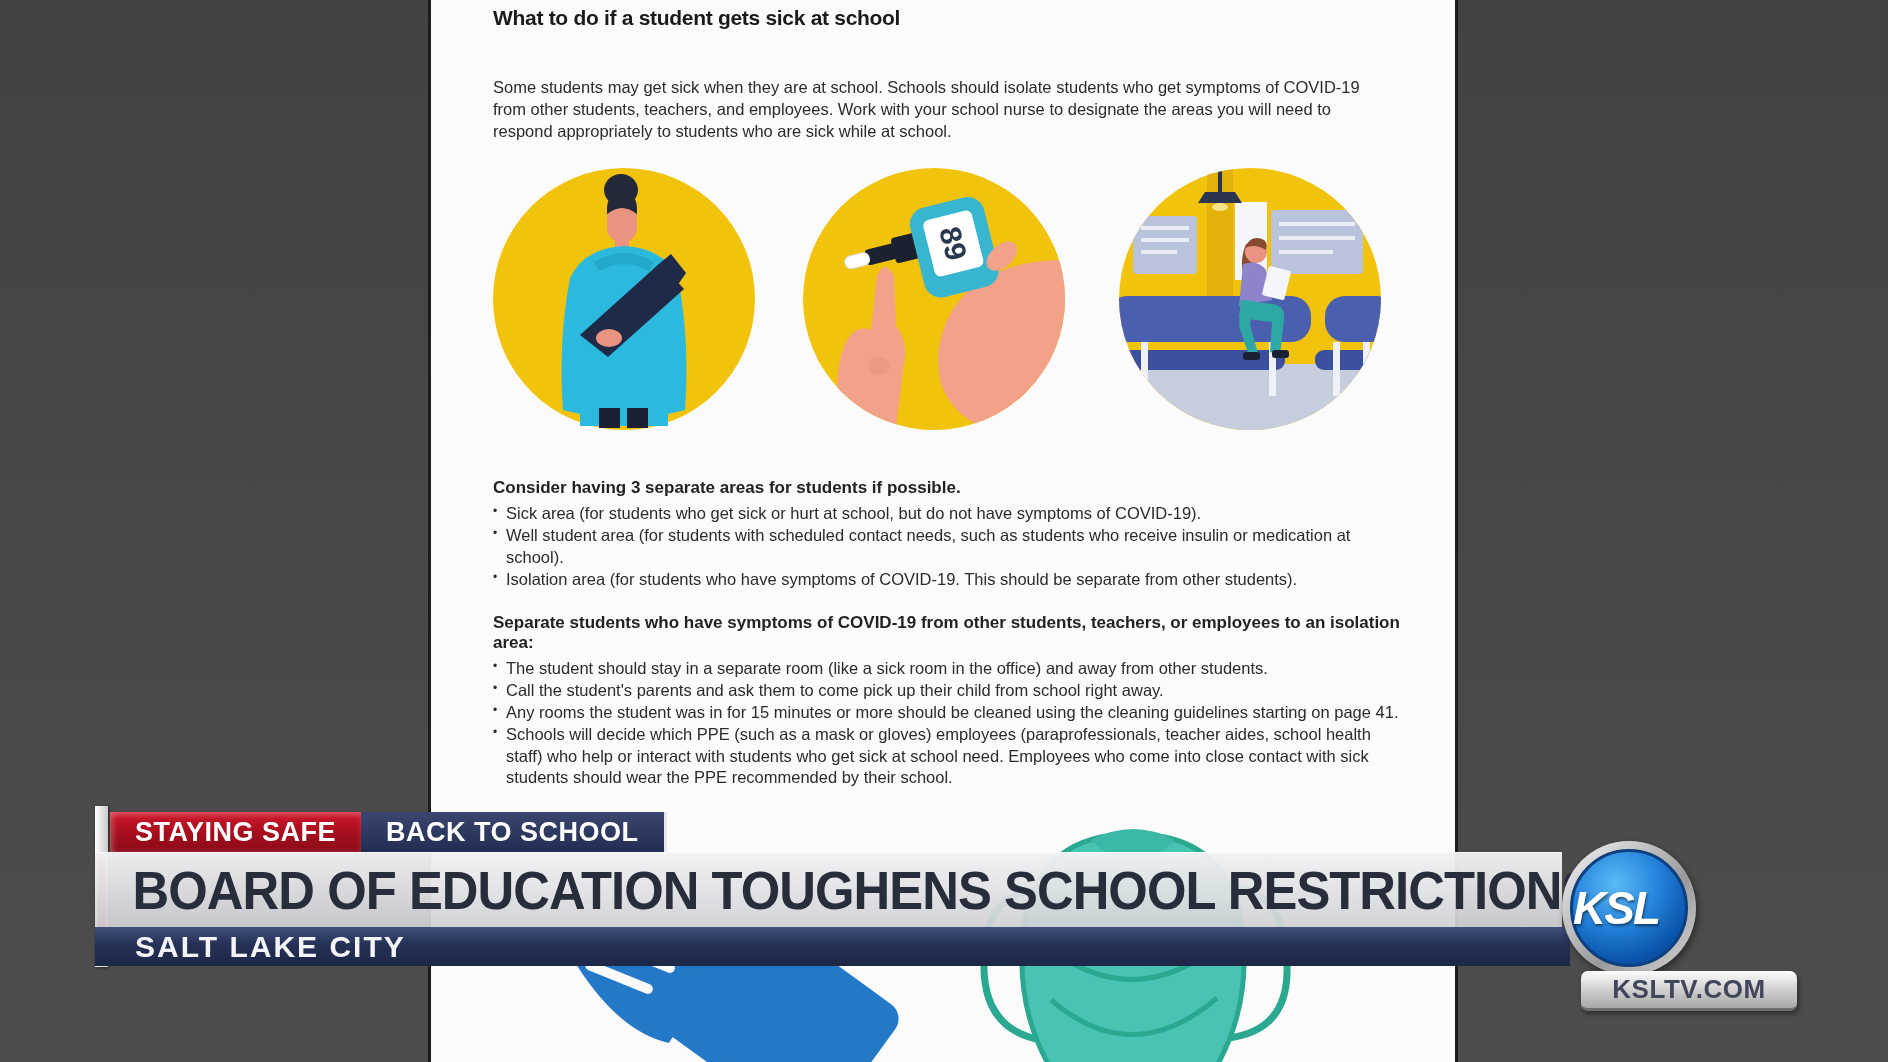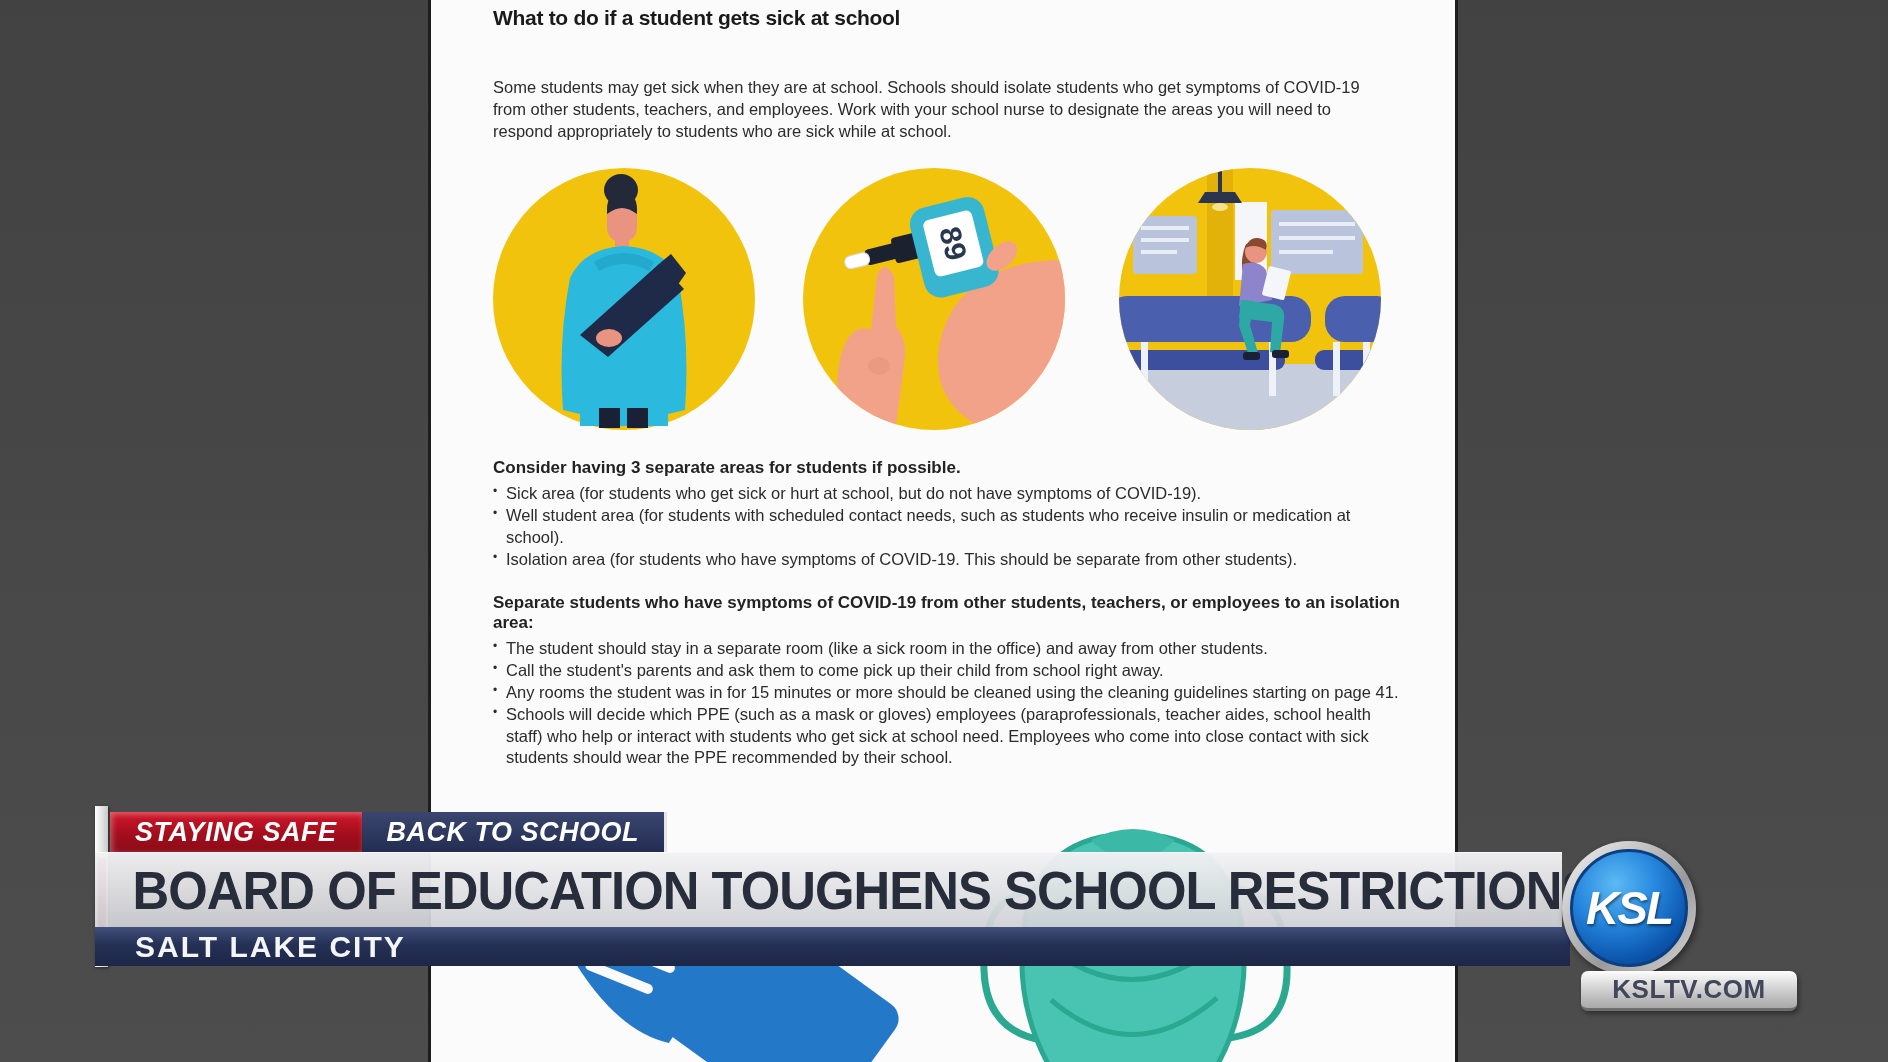--- a/index.html
+++ b/index.html
@@ -11,34 +11,34 @@
   
   .doc{position:absolute;left:428px;top:0;width:1030px;height:1062px;
        background:#fbfbfb;border-left:3px solid #1d1d1d;border-right:3px solid #1d1d1d;z-index:1;}
   .doc-title{position:absolute;left:62px;top:6px;width:920px;
        font-size:21px;font-weight:bold;color:#1a1a1a;letter-spacing:-.3px;}
   .doc-intro{position:absolute;left:62px;top:76px;width:900px;
        font-size:16.5px;line-height:1.34;color:#2b2b2b;}
   .circle{position:absolute;top:168px;width:262px;height:262px;}
   .circle svg{width:100%;height:100%;display:block;}
   .c1{left:62px;} .c2{left:372px;} .c3{left:688px;}
-  .doc-body{position:absolute;left:62px;top:458px;width:916px;color:#2b2b2b;}
+  .doc-body{position:absolute;left:62px;top:478px;width:916px;color:#2b2b2b;}
   .doc-h{font-size:17px;font-weight:bold;margin:0 0 5px 0;color:#222;}
   .doc-h.second{margin-top:22px;}
   ul.doc-list{list-style:none;margin:0;padding:0;}
   ul.doc-list li{position:relative;padding-left:13px;font-size:16.5px;line-height:1.33;color:#2b2b2b;}
   ul.doc-list li::before{content:"•";position:absolute;left:0;top:1px;font-size:12px;}
   .bottom-art{position:absolute;z-index:1;}
 
   
   .edge-strip{position:absolute;left:95px;top:806px;width:13px;height:161px;z-index:5;
        background:linear-gradient(90deg,#ffffff,#c9c9c9);box-shadow:1px 1px 3px rgba(0,0,0,.5);}
   .edge-red{position:absolute;left:3px;top:52px;width:8px;height:103px;
        background:linear-gradient(180deg,#d41a28,#8e0c16);}
-  .tag-row{position:absolute;left:110px;top:812px;height:56px;display:flex;z-index:5;font-style:italic;}
+  .tag-row{position:absolute;left:110px;top:812px;height:56px;display:flex;z-index:5;}
   .tag{height:40px;line-height:40px;font-size:27px;font-weight:bold;color:#fff;
        letter-spacing:.5px;padding:0 25px;white-space:nowrap;}
   .tag-red{background:linear-gradient(180deg,#d2172b,#a30e1d 55%,#8c0b18);
        box-shadow:inset 2px 2px 6px rgba(255,255,255,.35);}
   .tag-navy{background:linear-gradient(180deg,#3a466f,#232d52);
        border-right:3px solid #e6e6e6;}
   .headline-row{position:absolute;left:95px;top:852px;width:1467px;height:75px;z-index:5;
        background:linear-gradient(180deg,rgba(242,242,244,.97),rgba(208,209,213,.93));
        display:flex;align-items:center;box-shadow:0 1px 0 rgba(255,255,255,.6) inset;}
   .headline-text{padding-left:40px;font-size:54px;font-weight:bold;color:#272d3b;
@@ -54,21 +54,21 @@
        background:linear-gradient(180deg,#fafafa,#d2d2d2 55%,#e9e9e9);
        border:3px solid #8f9296;box-shadow:2px 3px 6px rgba(0,0,0,.45);
        display:flex;flex-direction:column;justify-content:center;}
   .bug-time,.bug-temp{text-align:right;padding-right:30px;font-size:35px;line-height:1.02;
        font-weight:bold;color:#3c3c3c;letter-spacing:-1px;}
   .bug-ring{position:absolute;left:1562px;top:841px;width:134px;height:134px;border-radius:50%;z-index:6;
        background:linear-gradient(135deg,#f5f5f5,#9a9a9a 60%,#d9d9d9);
        box-shadow:2px 3px 6px rgba(0,0,0,.45);}
   .bug-globe{position:absolute;left:1570px;top:849px;width:118px;height:118px;border-radius:50%;z-index:7;
        background:radial-gradient(circle at 38% 28%,#5cbaf4 0%,#2787de 38%,#0b55ad 72%,#083a7e 100%);
-       border:3px solid #0b3f80;display:flex;align-items:center;justify-content:center;}
+       border:3px solid #0b3f80;display:flex;align-items:center;}
   .bug-globe span{font-size:46px;font-weight:bold;font-style:italic;color:#fff;
        text-shadow:1px 2px 3px rgba(0,0,0,.5);letter-spacing:-2px;}
   .bug-site{position:absolute;left:1581px;top:971px;width:216px;height:40px;z-index:6;
        border-radius:7px;background:linear-gradient(180deg,#fdfdfd,#bfbfbf 70%,#a9a9a9);
        border-bottom:3px solid #6d6d6d;box-shadow:2px 3px 5px rgba(0,0,0,.4);
        display:flex;align-items:center;justify-content:center;
        font-size:26px;font-weight:bold;color:#41465a;letter-spacing:.5px;}
 </style>
 </head>
 <body>

